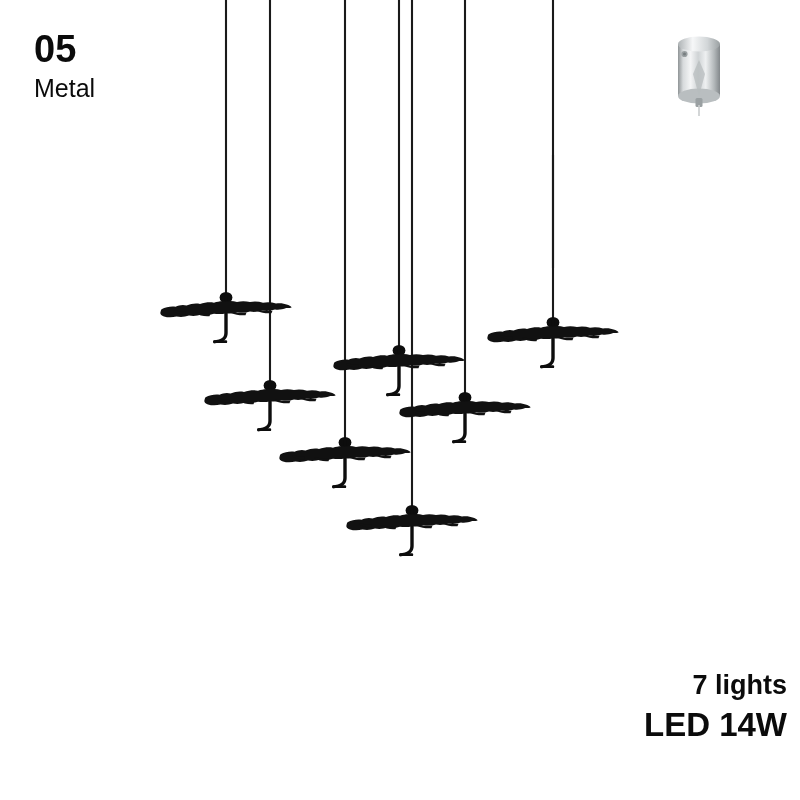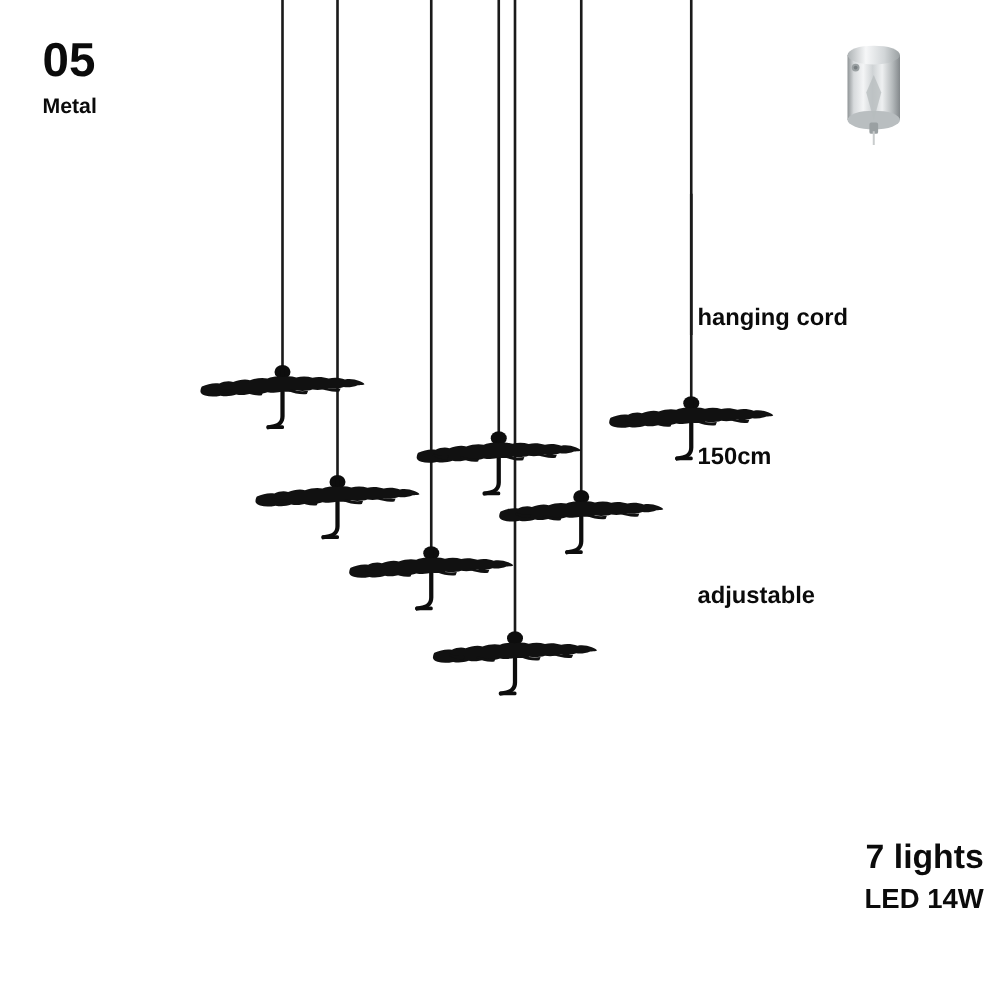--- a/index.html
+++ b/index.html
@@ -14,36 +14,36 @@
   #art{position:absolute;left:0;top:0;width:800px;height:800px;}
 
   .txt{position:absolute;color:#0b0b0b;white-space:pre;}
 
   #variant-number{
     left:34px;top:30px;
     font-size:38px;font-weight:700;letter-spacing:0px;line-height:1;
   }
   #variant-material{
     left:34px;top:76px;
-    font-size:17px;font-weight:700;line-height:1;
+    font-size:25px;font-weight:400;line-height:1;
   }
 
   #cord-spec{
     left:558px;top:162px;
     font-size:19px;font-weight:700;line-height:37px;
   }
   #cord-spec div{white-space:pre;}
 
   #spec-lights{
     right:38px;top:672px;
     font-size:27px;font-weight:700;line-height:1;text-align:left;
   }
   #spec-power{
     right:38px;top:708px;
-    font-size:22px;font-weight:700;line-height:1;text-align:right;
+    font-size:33px;font-weight:700;line-height:1;text-align:right;
   }
 </style>
 </head>
 <body>
 
 <div id="stage">
 
   <svg id="art" viewBox="0 0 800 800" xmlns="http://www.w3.org/2000/svg">
 
     <defs>
@@ -156,23 +156,18 @@
       <circle cx="684.5" cy="54" r="1.5" fill="#777d80"></circle>
       <rect x="695.5" y="98" width="7" height="9" rx="1.5" fill="#9aa0a2"></rect>
       <line x1="699" y1="105" x2="699" y2="116" stroke="#c9cccd" stroke-width="1.6"></line>
     </g>
   </svg>
 
   <div class="txt" id="variant-number">05</div>
 
   <div class="txt" id="variant-material">Metal</div>
 
-  <div class="txt" id="cord-spec">
-    <div>hanging cord</div>
-    <div>150cm</div>
-    <div>adjustable</div>
-  </div>
 
   <div class="txt" id="spec-lights">7 lights</div>
 
   <div class="txt" id="spec-power">LED 14W</div>
 
 </div>
 
 </body></html>

